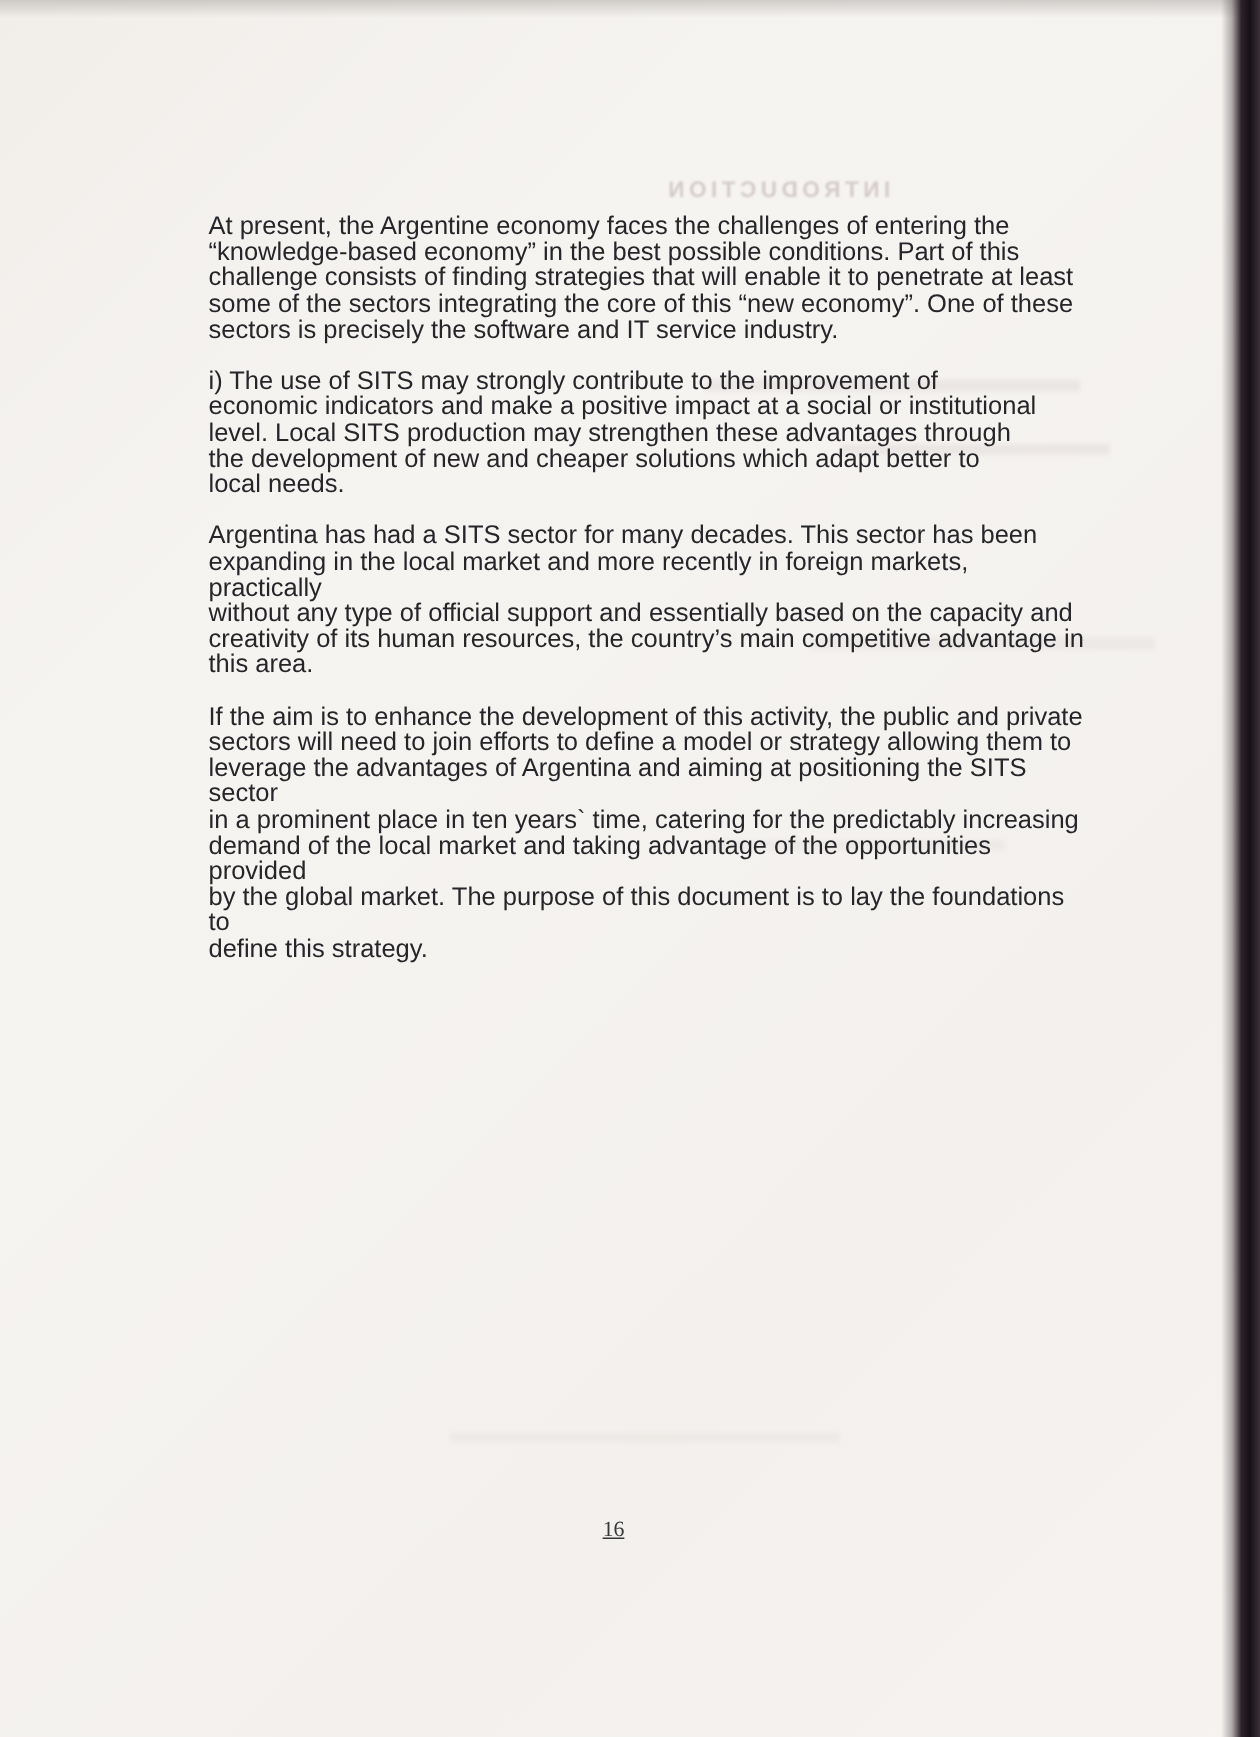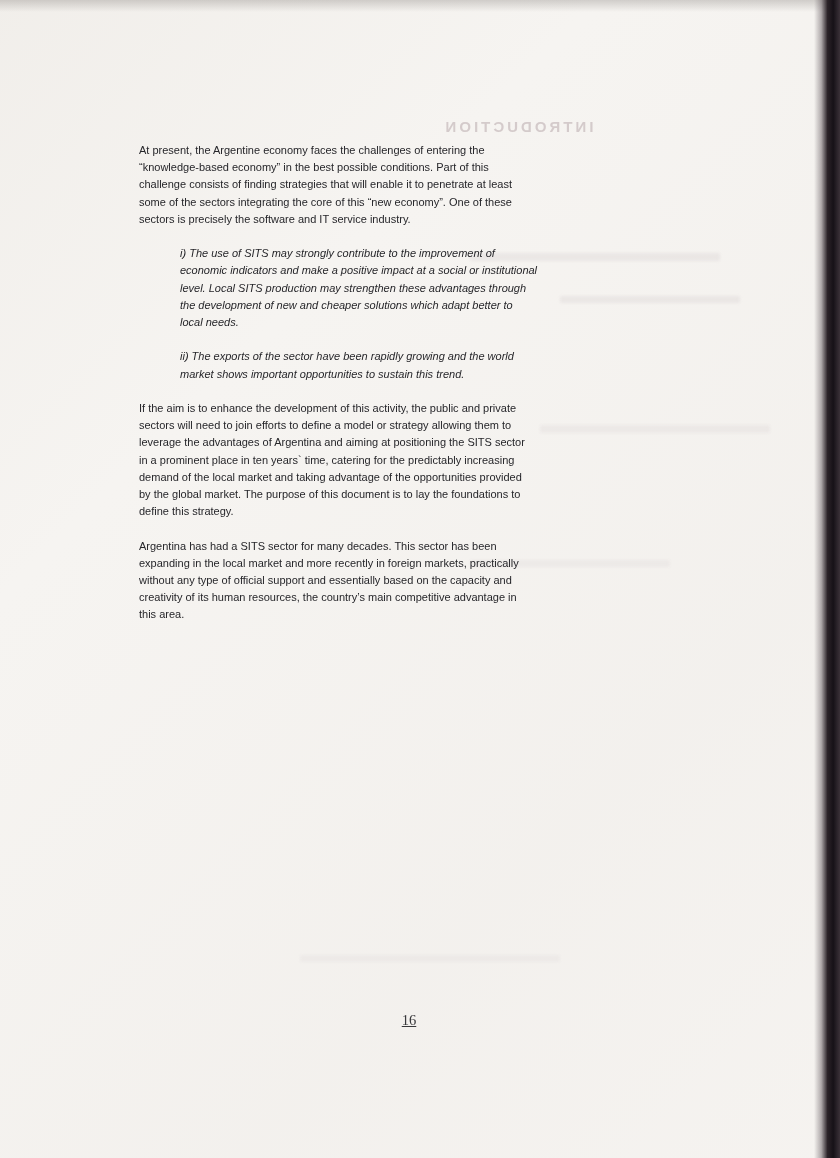--- a/index.html
+++ b/index.html
@@ -67,30 +67,28 @@
   .s3 { top: 425px; left: 540px; width: 230px; height: 8px; opacity: .8; }
   .s4 { top: 560px; left: 470px; width: 200px; height: 7px; opacity: .7; }
   .s5 { top: 955px; left: 300px; width: 260px; height: 7px; opacity: .6; }
 
   .text-block {
     position: absolute;
     left: 139px;
     top: 142px;
     width: 585px;
     color: #26262a;
-    font-size: 11px;
+    font-size: 17px;
     line-height: 17.2px;
   }
   .para {
     margin: 0 0 17.2px 0;
     white-space: pre-line;
   }
   .para.indent {
-    margin-left: 41px;
-    font-style: italic;
   }
   .page-number {
     position: absolute;
     left: 139px;
     top: 1012px;
     width: 540px;
     text-align: center;
     font-family: "Liberation Serif", serif;
     font-size: 14.5px;
     color: #37373a;
@@ -116,33 +114,31 @@
     <p class="para">At present, the Argentine economy faces the challenges of entering the
 “knowledge-based economy” in the best possible conditions. Part of this
 challenge consists of finding strategies that will enable it to penetrate at least
 some of the sectors integrating the core of this “new economy”. One of these
 sectors is precisely the software and IT service industry.</p>
     <p class="para indent">i) The use of SITS may strongly contribute to the improvement of
 economic indicators and make a positive impact at a social or institutional
 level. Local SITS production may strengthen these advantages through
 the development of new and cheaper solutions which adapt better to
 local needs.</p>
-    <p class="para indent">ii) The exports of the sector have been rapidly growing and the world
-market shows important opportunities to sustain this trend.</p>
+    <p class="para">Argentina has had a SITS sector for many decades. This sector has been
+expanding in the local market and more recently in foreign markets, practically
+without any type of official support and essentially based on the capacity and
+creativity of its human resources, the country’s main competitive advantage in
+this area.</p>
     <p class="para">If the aim is to enhance the development of this activity, the public and private
 sectors will need to join efforts to define a model or strategy allowing them to
 leverage the advantages of Argentina and aiming at positioning the SITS sector
 in a prominent place in ten years` time, catering for the predictably increasing
 demand of the local market and taking advantage of the opportunities provided
 by the global market. The purpose of this document is to lay the foundations to
 define this strategy.</p>
-    <p class="para">Argentina has had a SITS sector for many decades. This sector has been
-expanding in the local market and more recently in foreign markets, practically
-without any type of official support and essentially based on the capacity and
-creativity of its human resources, the country’s main competitive advantage in
-this area.</p>
   </div>
 
   <div class="page-number">16</div>
 
   <div class="right-strip"></div>
 
 </div>
 
 </body></html>

